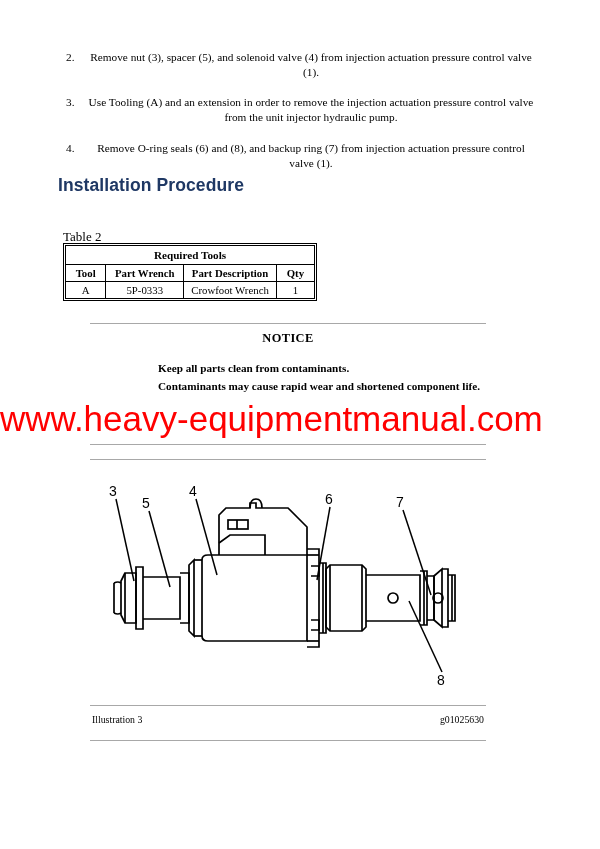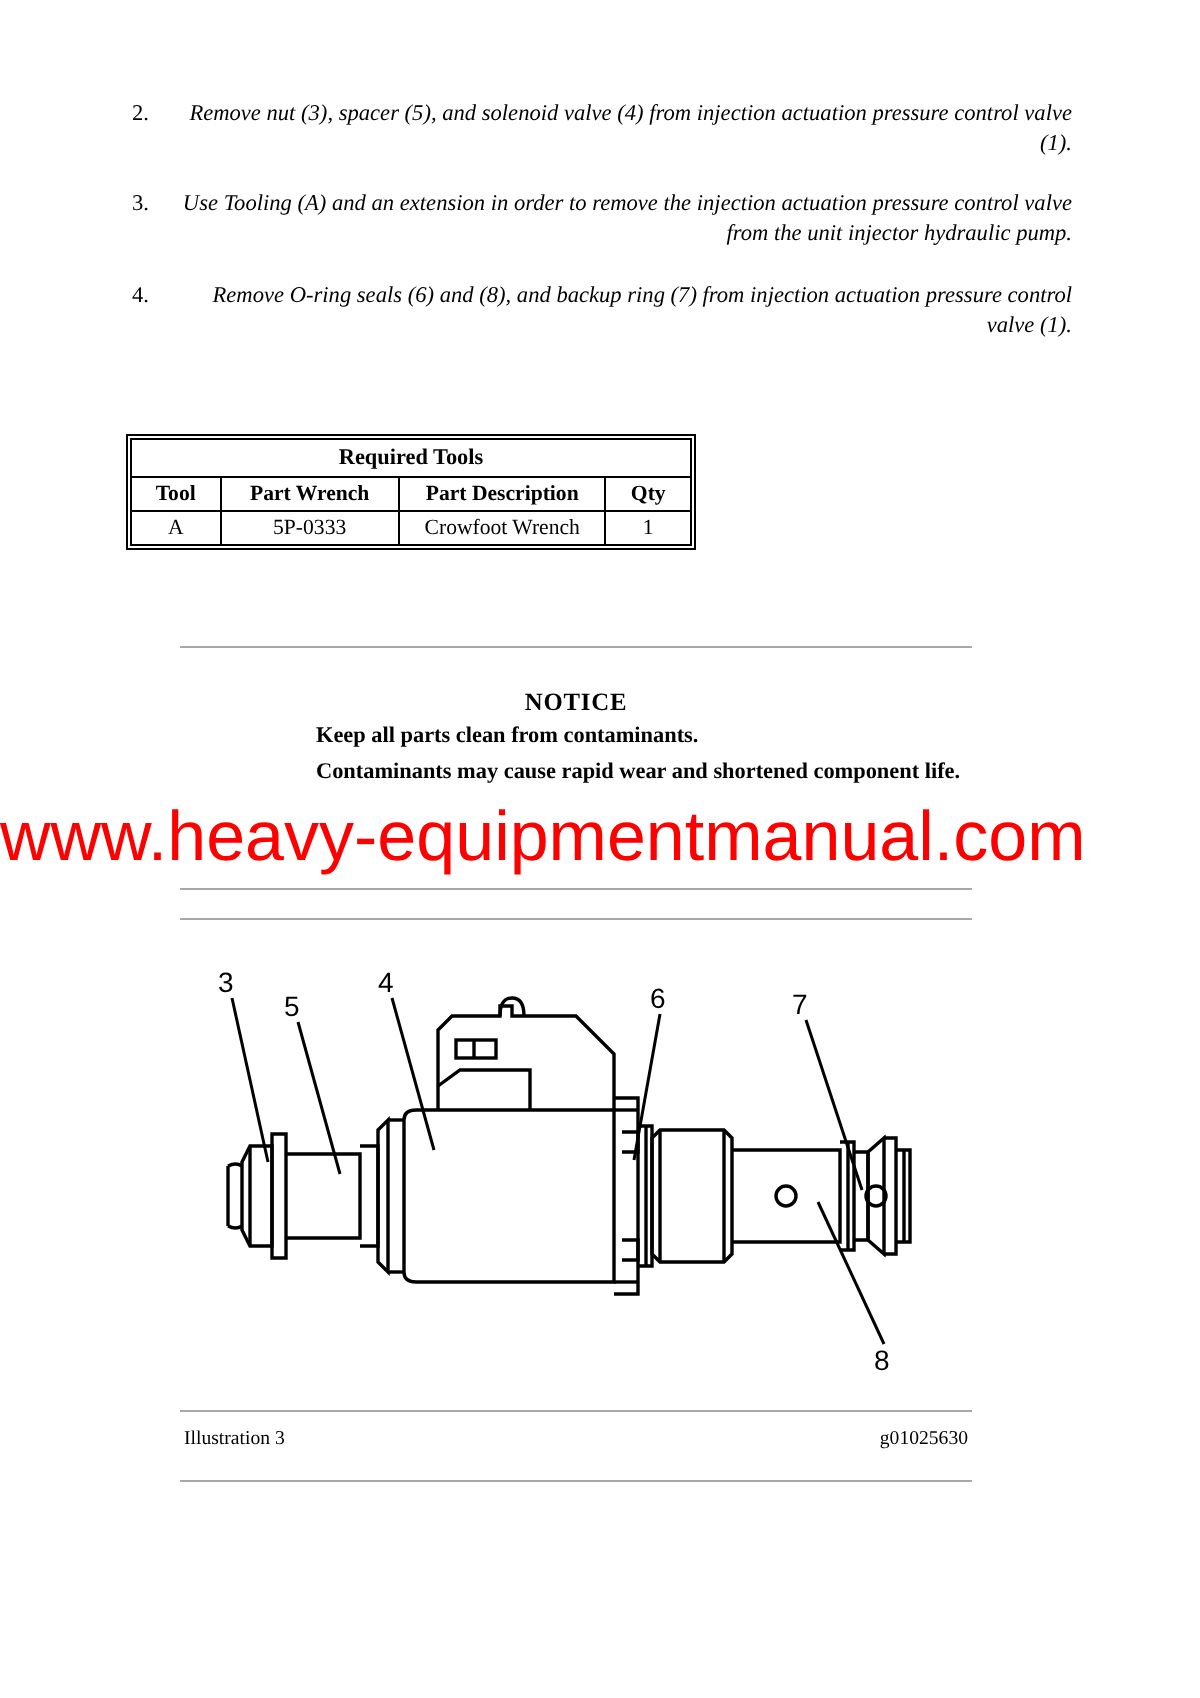--- a/index.html
+++ b/index.html
@@ -37,22 +37,21 @@
     font-size: 11.3px;
     line-height: 1.34;
   }
   .step-num {
     width: 20px;
     flex: 0 0 20px;
     text-align: left;
   }
   .step-text {
     flex: 1 1 auto;
-    text-align: right;
-    font-style: italic;
+    text-align: center;
   }
 
   
   .section-heading {
     position: absolute;
     left: 58px;
     top: 175px;
     font-family: "Liberation Sans", sans-serif;
     font-weight: bold;
     font-size: 17.5px;
@@ -64,22 +63,22 @@
   .table-caption {
     position: absolute;
     left: 63px;
     top: 229px;
     width: 254px;
     font-size: 13px;
   }
   .tools-table {
     position: absolute;
     left: 63px;
-    top: 217px;
-    width: 285px;
+    top: 243px;
+    width: 254px;
     border-collapse: separate;
     border-spacing: 0;
     border: 3px double #000;
     background: #fff;
     font-size: 10.8px;
   }
   .tools-table td, .tools-table th {
     border-right: 1px solid #000;
     border-bottom: 1px solid #000;
     padding: 2px 3px;
@@ -104,21 +103,21 @@
   .rule {
     position: absolute;
     height: 0;
     border-top: 1.6px solid #a8a8a8;
   }
   .notice-rule-top { left: 90px; top: 323px; width: 396px; }
 
   .notice-title {
     position: absolute;
     left: 90px;
-    top: 344px;
+    top: 331px;
     width: 396px;
     text-align: center;
     font-weight: bold;
     font-size: 12.4px;
     letter-spacing: 0.4px;
   }
   .notice-line {
     position: absolute;
     left: 114px;
     font-weight: bold;
@@ -185,20 +184,21 @@
     <div class="step">
       <div class="step-num">3.</div>
       <div class="step-text">Use Tooling (A) and an extension in order to remove the injection actuation pressure control valve from the unit injector hydraulic pump.</div>
     </div>
     <div class="step">
       <div class="step-num">4.</div>
       <div class="step-text">Remove O-ring seals (6) and (8), and backup ring (7) from injection actuation pressure control valve (1).</div>
     </div>
   </div>
 
+  <div class="section-heading">Installation Procedure</div>
 
   <div class="table-caption">Table 2</div>
 
   <table class="tools-table">
     <tbody>
       <tr>
         <td class="title-cell" colspan="4">Required Tools</td>
       </tr>
       <tr>
         <th class="head-cell col-tool">Tool</th>

